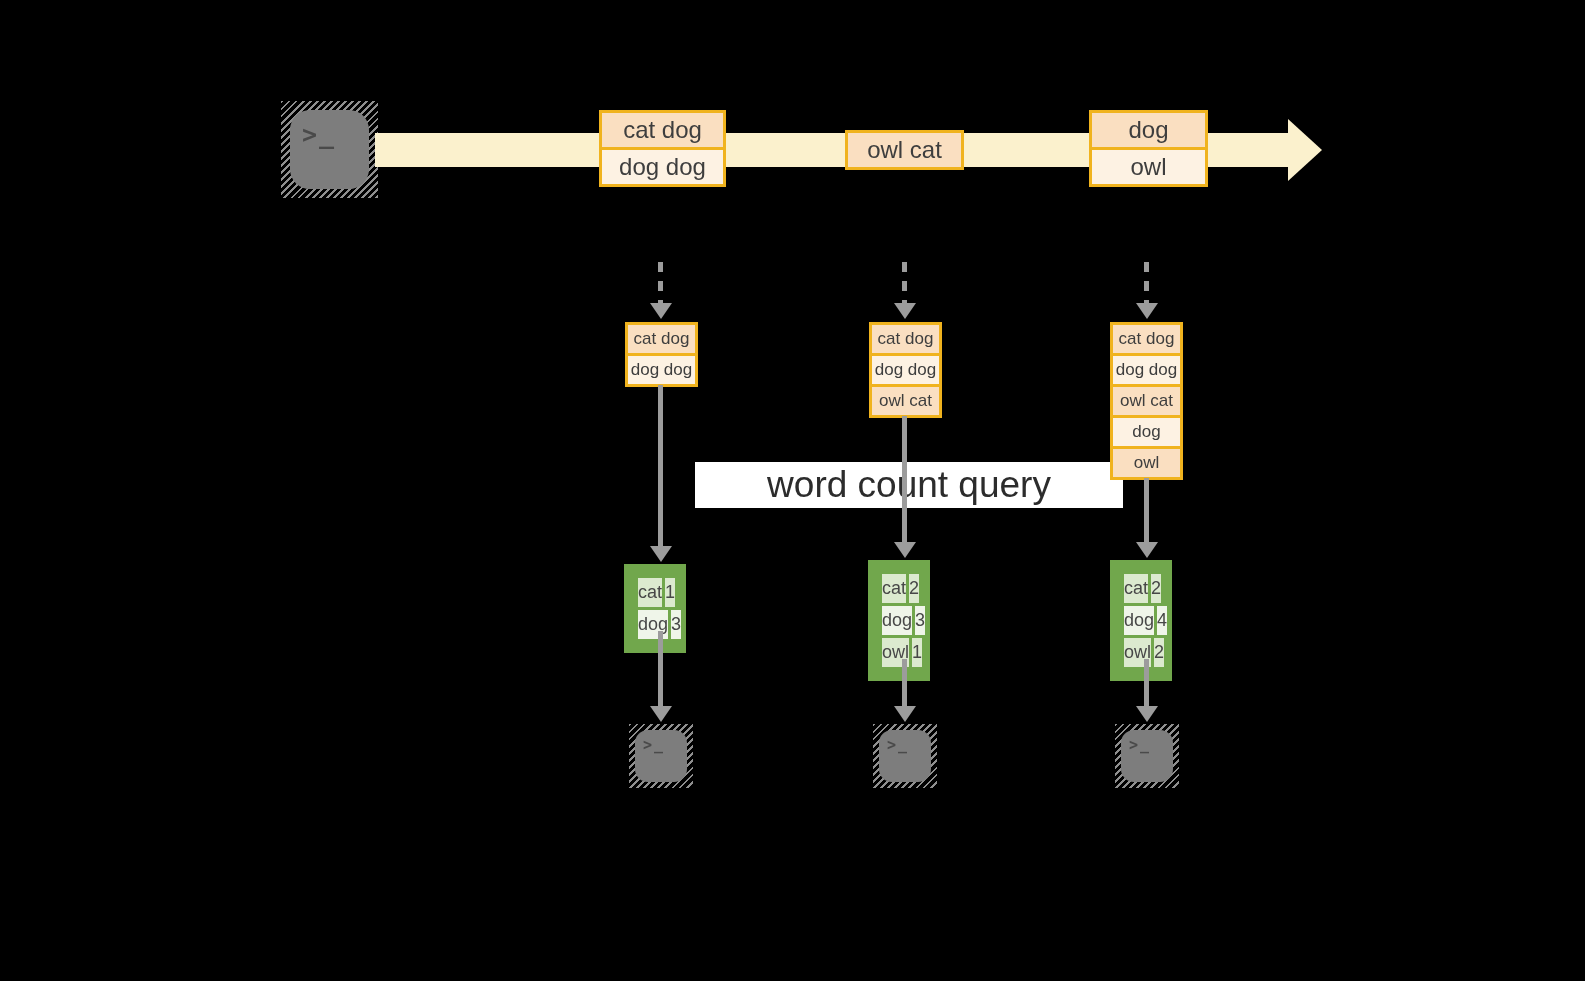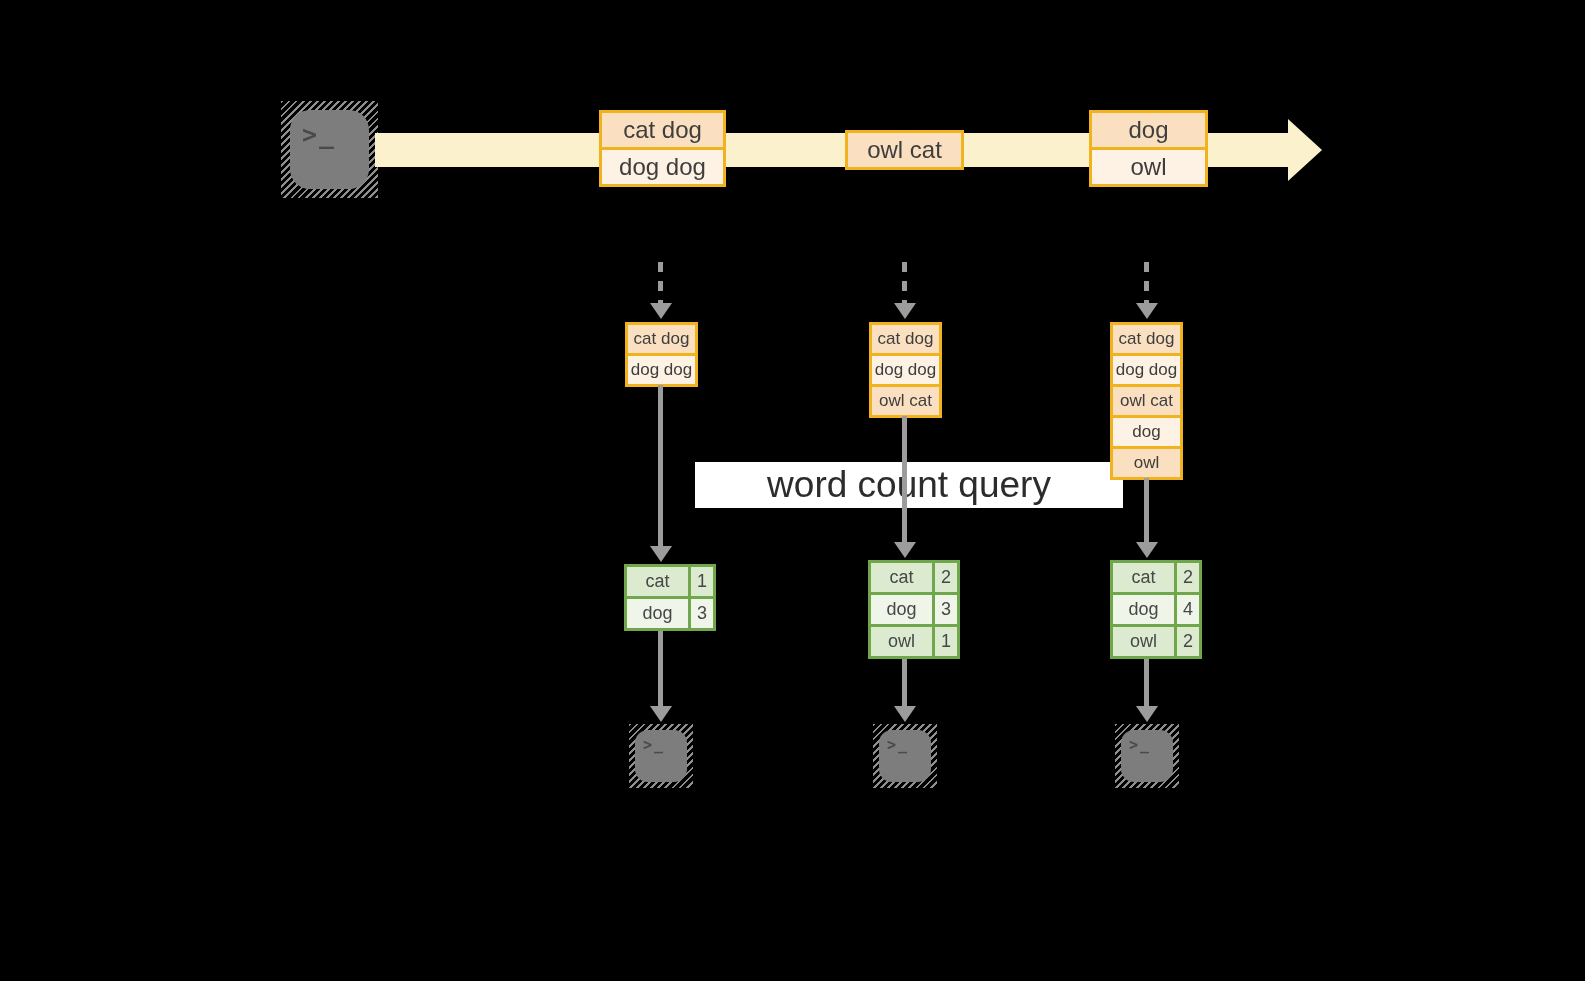--- a/index.html
+++ b/index.html
@@ -47,22 +47,22 @@
     display:flex; align-items:center; justify-content:center;
     color:#3e3e3e; white-space:nowrap;
   }
   .stackbox .row:nth-child(odd)  { background:#fadfc1; }
   .stackbox .row:nth-child(even) { background:#fdf2e3; }
   .batch .row { height:34px; font-size:24px; }
   .state .row { height:28px; font-size:17px; }
 
   
   .wtable {
-    position:absolute; width:92px; background:#71a74c;
-    padding:3px; display:flex; flex-direction:column; gap:3px;
+    position:absolute; width:62px; background:#71a74c;
+    padding:14px; display:flex; flex-direction:column; gap:3px;
   }
   .wtable .trow { display:flex; gap:3px; height:29px; }
   .wtable .cell {
     display:flex; align-items:center; justify-content:center;
     font-size:18px; color:#474747;
   }
   .wtable .cell.w { flex:1; }
   .wtable .cell.c { width:22px; }
   .wtable .trow:nth-child(odd)  .cell { background:#dceacf; }
   .wtable .trow:nth-child(even) .cell { background:#eff5e9; }

